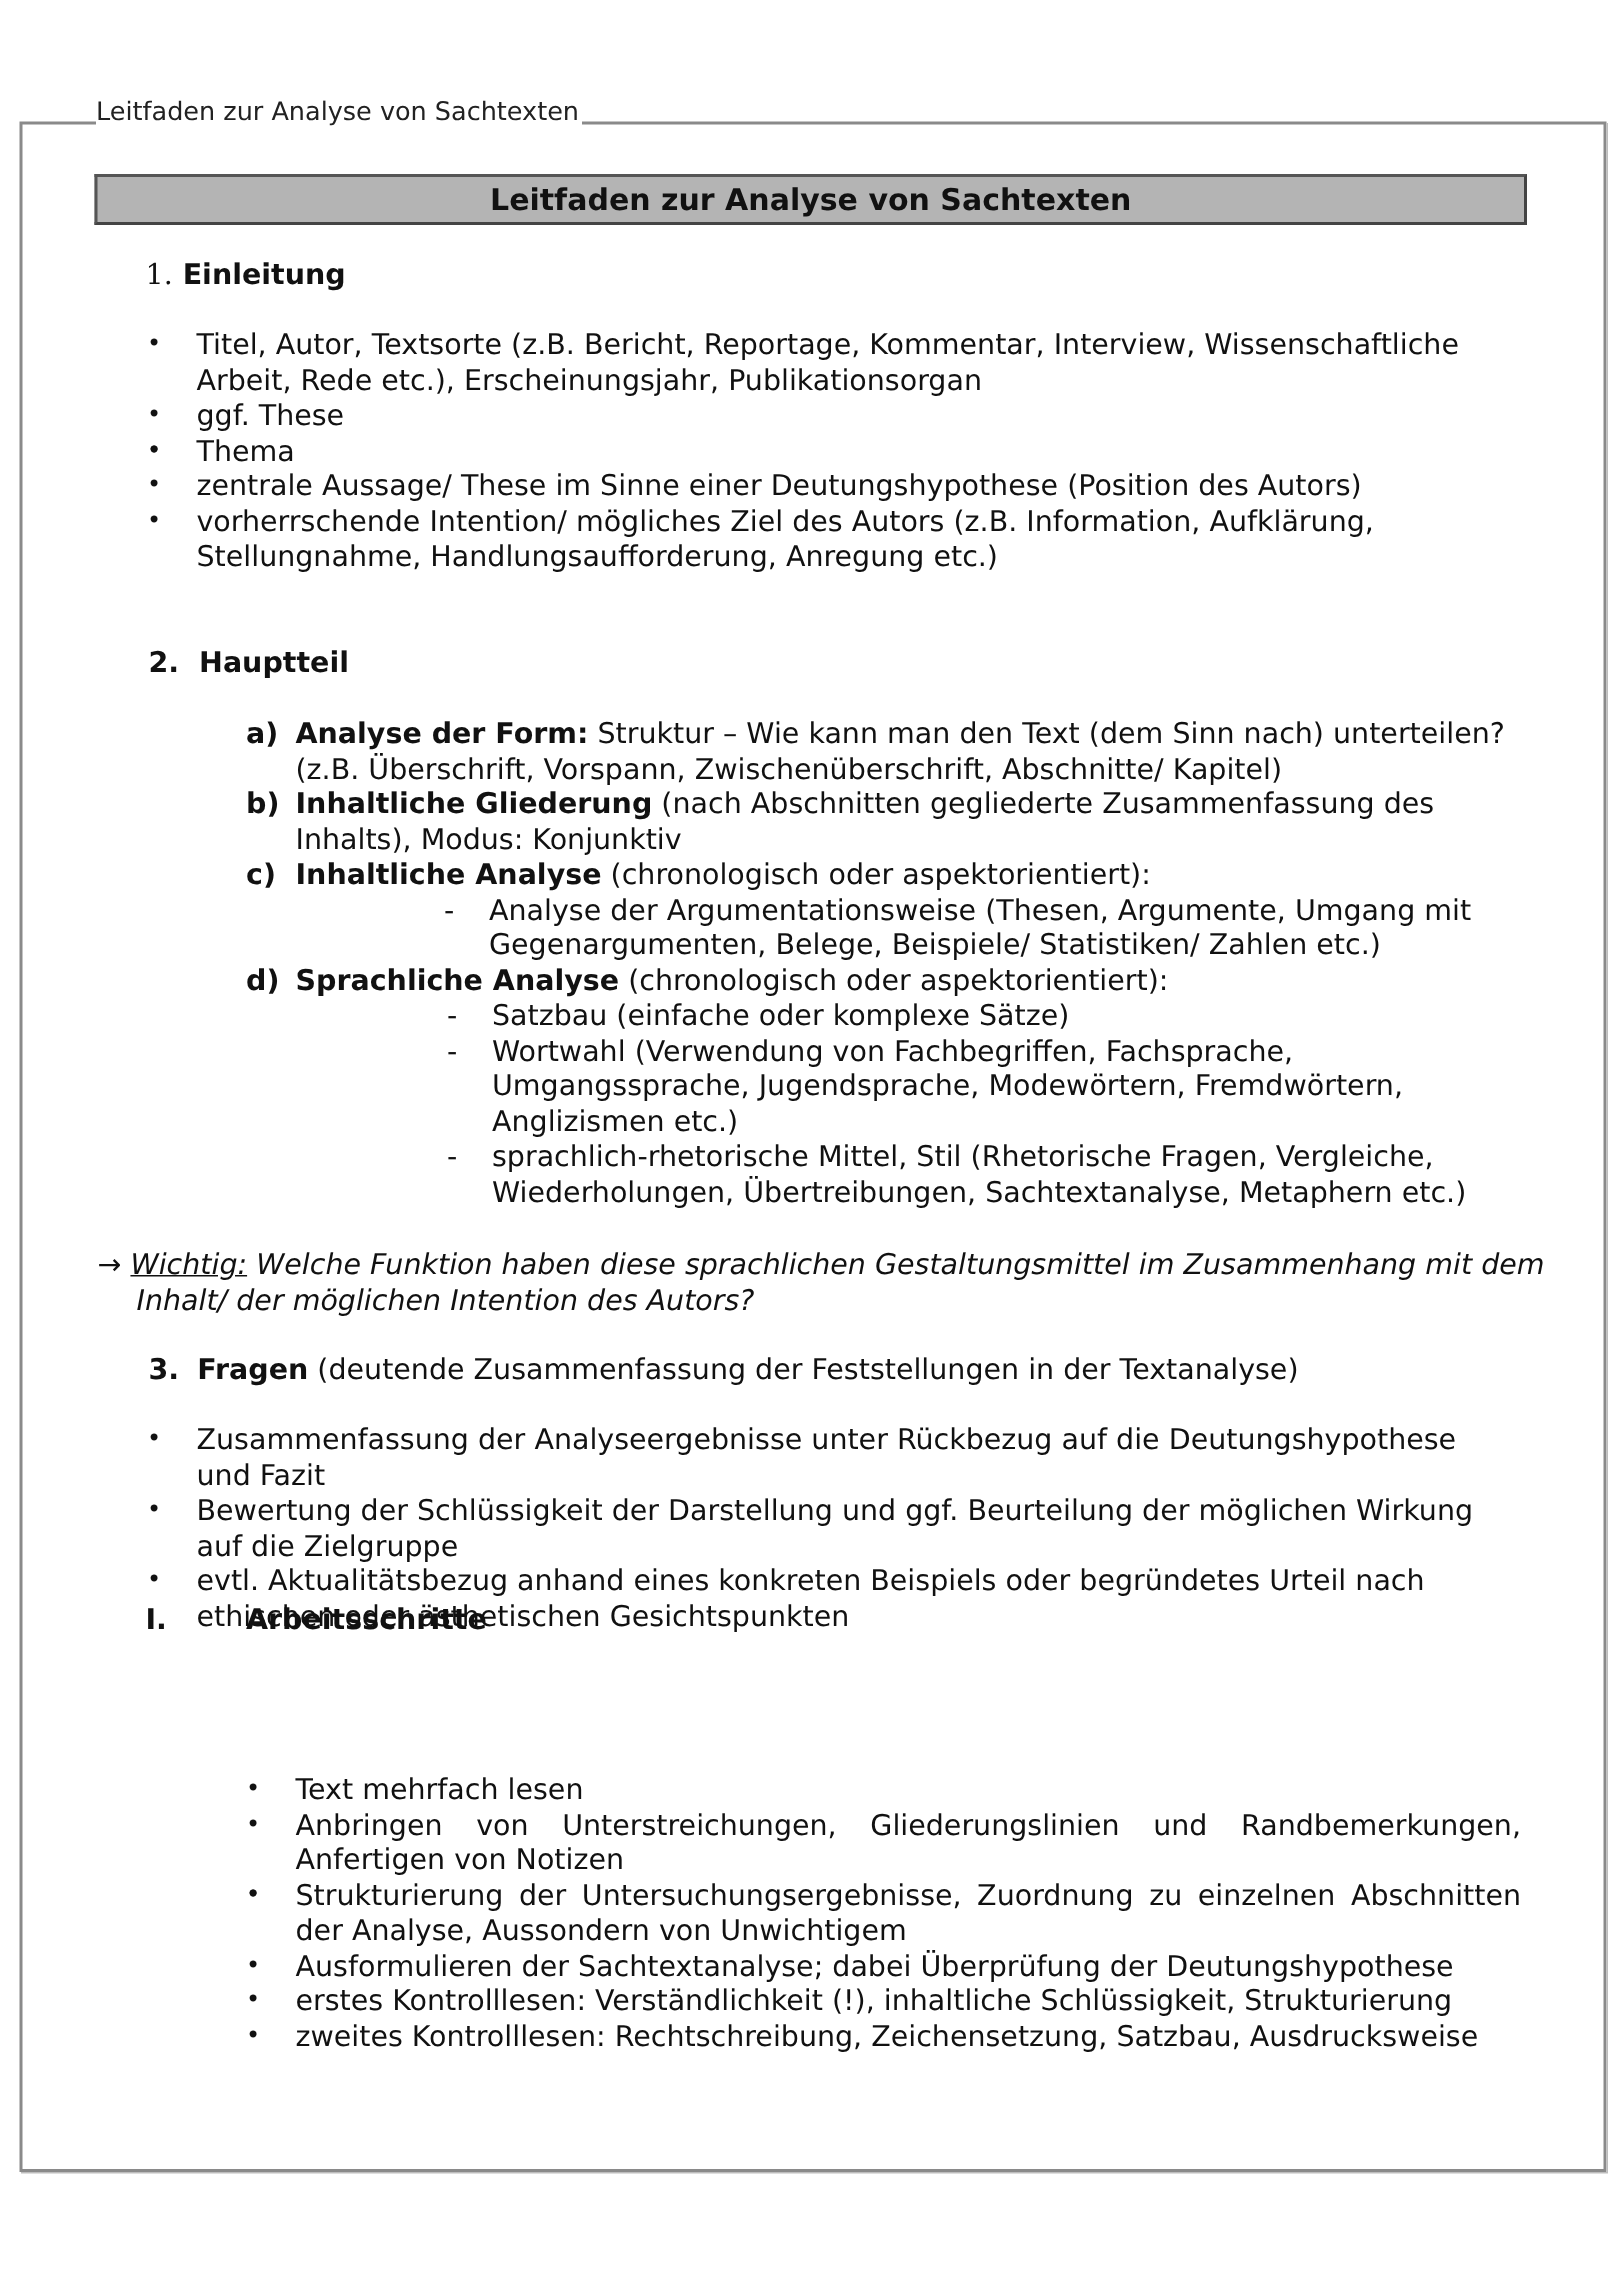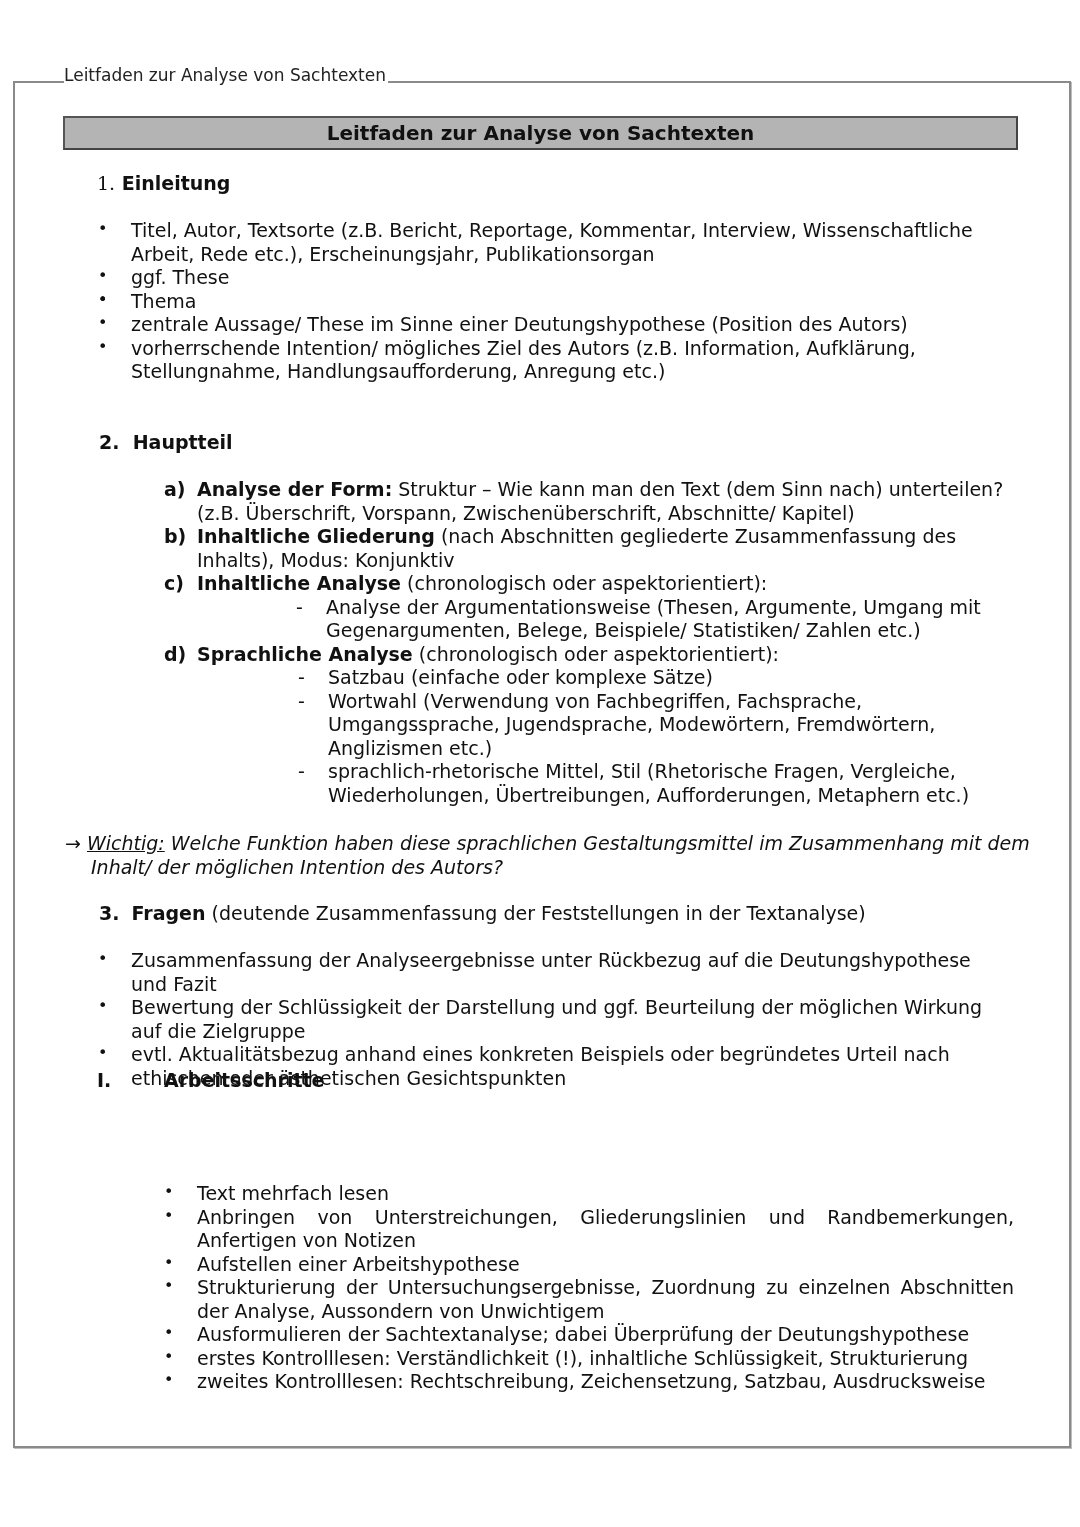--- a/index.html
+++ b/index.html
@@ -81,21 +81,21 @@
     <ul class="dash-list" style="margin-left:129px; width:670px;">
       <li><span class="dash">-</span><span>Analyse der Argumentationsweise (Thesen, Argumente, Umgang mit Gegenargumenten, Belege, Beispiele/ Statistiken/ Zahlen etc.)</span></li>
     </ul>
   </li>
   <li>
     <span class="marker">d)</span>
     <b>Sprachliche Analyse</b><span> (chronologisch oder aspektorientiert):</span>
     <ul class="dash-list" style="margin-left:131px; width:660px;">
       <li><span class="dash">-</span><span>Satzbau (einfache oder komplexe Sätze)</span></li>
       <li><span class="dash">-</span><span>Wortwahl (Verwendung von Fachbegriffen, Fachsprache, Umgangssprache, Jugendsprache, Modewörtern, Fremdwörtern, Anglizismen etc.)</span></li>
-      <li><span class="dash">-</span><span>sprachlich-rhetorische Mittel, Stil (Rhetorische Fragen, Vergleiche, Wiederholungen, Übertreibungen, Aufforderungen, Metaphern etc.)</span></li>
+      <li><span class="dash">-</span><span>sprachlich-rhetorische Mittel, Stil (Rhetorische Fragen, Vergleiche, Wiederholungen, Übertreibungen, Sachtextanalyse, Metaphern etc.)</span></li>
     </ul>
   </li>
 </ul>
 
 <div class="abs line" style="left:65px; top:832px; width:940px; padding-left:26px; text-indent:-26px;font-style:italic;">
   <span>→</span>
   <span class="underline">Wichtig:</span><span> Welche Funktion haben diese sprachlichen Gestaltungsmittel im Zusammenhang mit dem Inhalt/ der möglichen Intention des Autors?</span>
 </div>
 
 <div class="abs line" style="left:99px; top:902px; width:900px;">
@@ -109,18 +109,18 @@
   <li><span class="dot">•</span><span>evtl. Aktualitätsbezug anhand eines konkreten Beispiels oder begründetes Urteil nach ethischen oder ästhetischen Gesichtspunkten</span></li>
 </ul>
 
 <div class="abs line heading" style="left:97px; top:1069px;">
   <span style="display:inline-block; width:67px;">I.</span><span>Arbeitsschritte</span>
 </div>
 
 <ul class="bullet-list justify" style="left:197px; top:1182px; width:817px;">
   <li><span class="dot">•</span><span>Text mehrfach lesen</span></li>
   <li><span class="dot">•</span><span>Anbringen von Unterstreichungen, Gliederungslinien und Randbemerkungen, Anfertigen von Notizen</span></li>
-  <li><span class="dot">•</span><span>Aufstellen einer Arbeitshypothese</span></li>
+  <li><span class="dot">•</span></li>
   <li><span class="dot">•</span><span>Strukturierung der Untersuchungsergebnisse, Zuordnung zu einzelnen Abschnitten der Analyse, Aussondern von Unwichtigem</span></li>
   <li><span class="dot">•</span><span>Ausformulieren der Sachtextanalyse; dabei Überprüfung der Deutungshypothese</span></li>
   <li><span class="dot">•</span><span>erstes Kontrolllesen: Verständlichkeit (!), inhaltliche Schlüssigkeit, Strukturierung</span></li>
   <li><span class="dot">•</span><span>zweites Kontrolllesen: Rechtschreibung, Zeichensetzung, Satzbau, Ausdrucksweise</span></li>
 </ul>
 
 </body></html>

